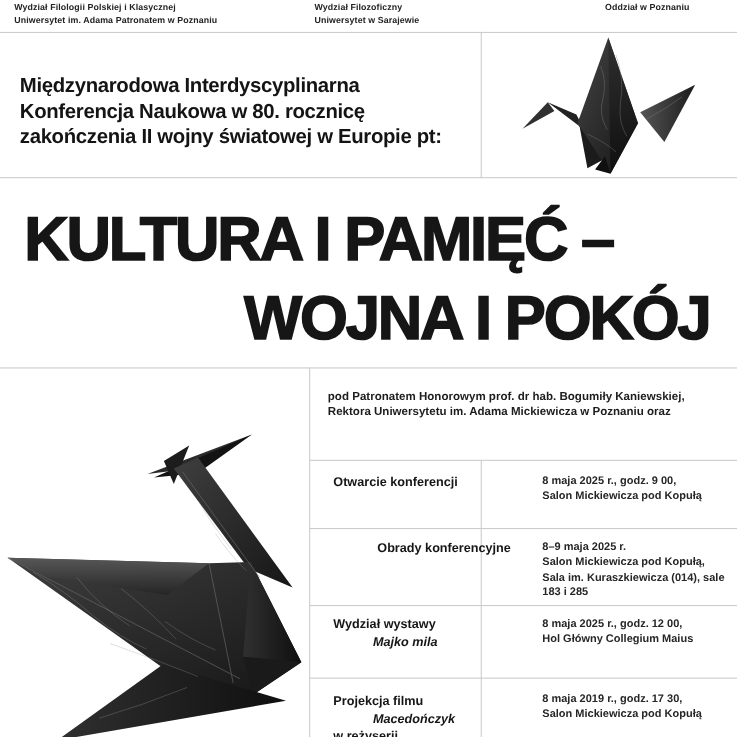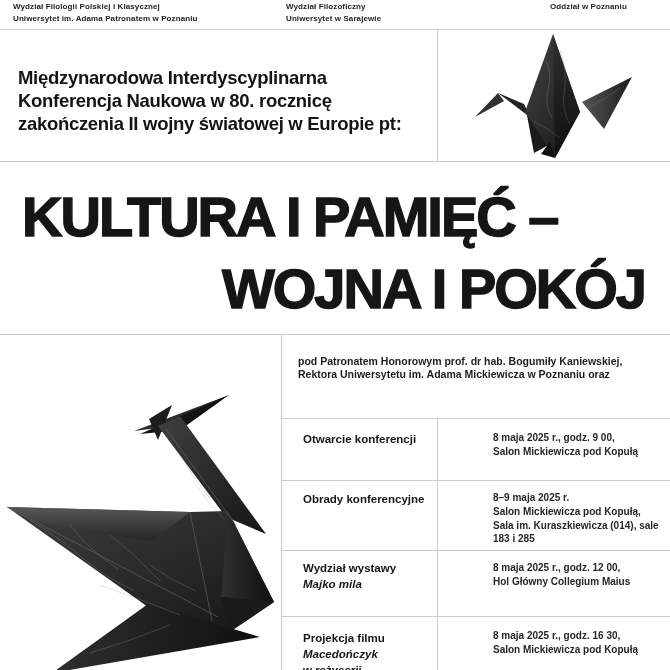--- a/index.html
+++ b/index.html
@@ -21,21 +21,21 @@
 
   .title-line{position:absolute;font-size:56px;line-height:1;font-weight:700;color:#161616;
               letter-spacing:-2px;white-space:nowrap;-webkit-text-stroke:1.4px #161616;}
   #title1{left:22px;top:189px;}
   #title2{right:25px;top:261px;}
 
   .pat{position:absolute;left:298px;top:355px;font-size:10.5px;line-height:12.8px;font-weight:700;color:#1d1d1d;}
 
   .row-label{position:absolute;left:303px;font-size:11.5px;line-height:15.8px;font-weight:700;color:#161616;}
   .row-detail{position:absolute;left:445px;font-size:10px;line-height:13.8px;font-weight:700;color:#262626;margin-left:48px;}
-  .it{font-style:italic;}
+  .it{font-style:italic;margin-left:36px;}
 
   svg{position:absolute;display:block;}
 </style>
 </head>
 <body>
 
 <div class="page">
 
   <div class="hdr" id="hdr1">
     <div>Wydział Filologii Polskiej i Klasycznej</div>
@@ -159,21 +159,21 @@
   </div>
 
   <div class="row-label" style="top:432px;">
     <div>Otwarcie konferencji</div>
   </div>
   <div class="row-detail" style="top:431px;">
     <div>8 maja 2025 r., godz. 9 00,</div>
     <div>Salon Mickiewicza pod Kopułą</div>
   </div>
 
-  <div class="row-label" style="top:492px;">
+  <div class="row-label" style="top:492px;margin-left:40px;">
     <div>Obrady konferencyjne</div>
   </div>
   <div class="row-detail" style="top:491px;">
     <div>8–9 maja 2025 r.</div>
     <div>Salon Mickiewicza pod Kopułą,</div>
     <div>Sala im. Kuraszkiewicza (014), sale 183 i 285</div>
   </div>
 
   <div class="row-label" style="top:561px;">
     <div>Wydział wystawy</div>
@@ -183,17 +183,17 @@
     <div>8 maja 2025 r., godz. 12 00,</div>
     <div>Hol Główny Collegium Maius</div>
   </div>
 
   <div class="row-label" style="top:631px;">
     <div>Projekcja filmu</div>
     <div class="it">Macedończyk</div>
     <div>w reżyserii</div>
   </div>
   <div class="row-detail" style="top:629px;">
-    <div>8 maja 2025 r., godz. 16 30,</div>
+    <div>8 maja 2019 r., godz. 17 30,</div>
     <div>Salon Mickiewicza pod Kopułą</div>
   </div>
 
 </div>
 
 </body></html>

